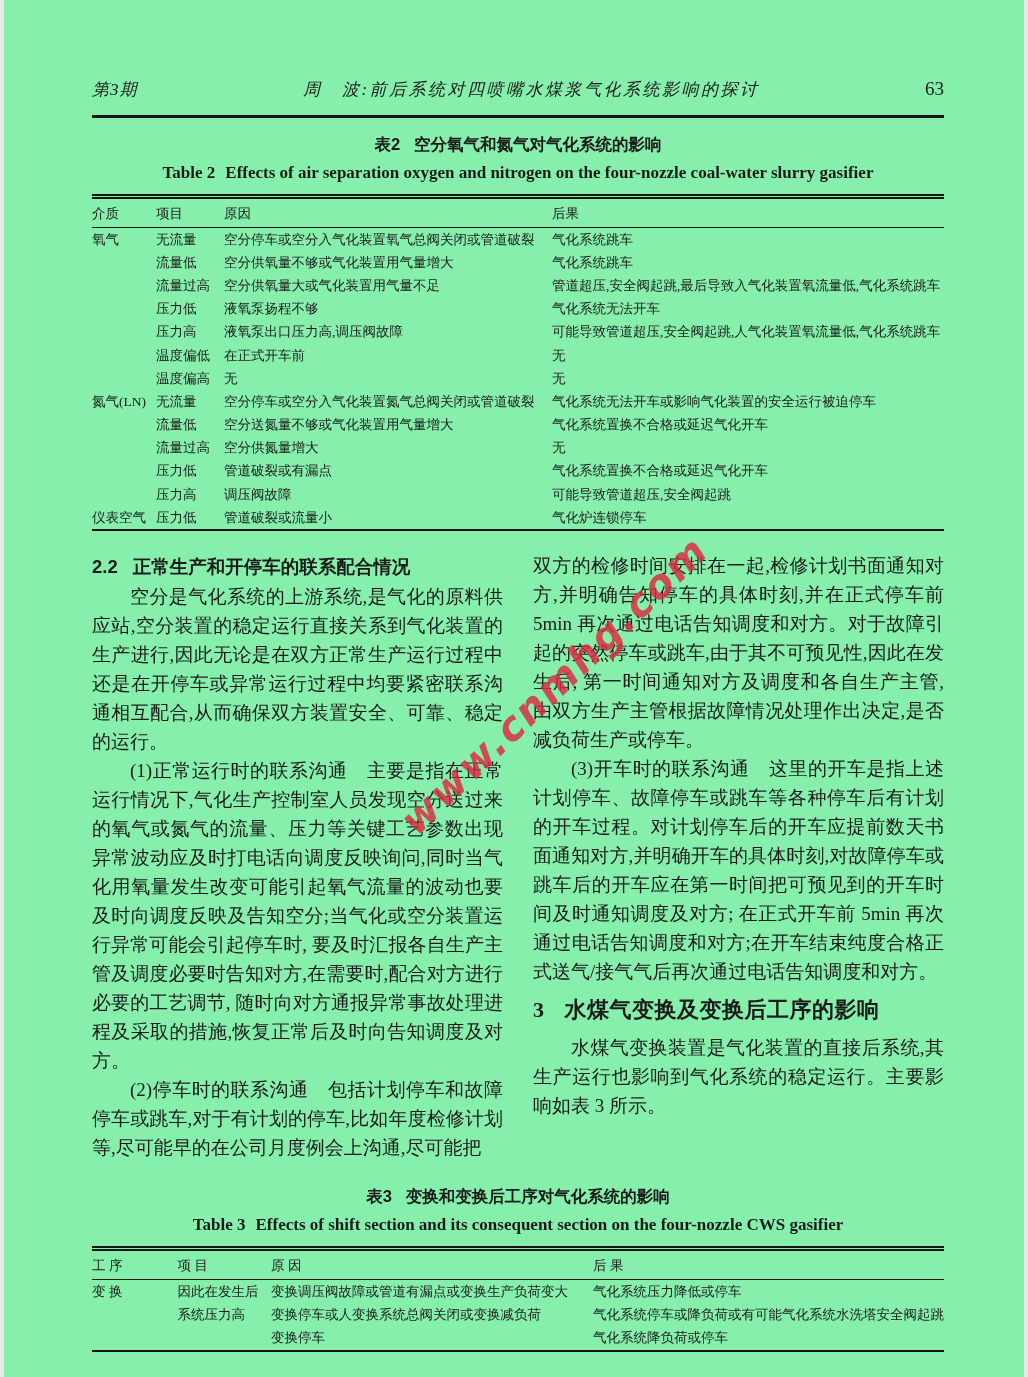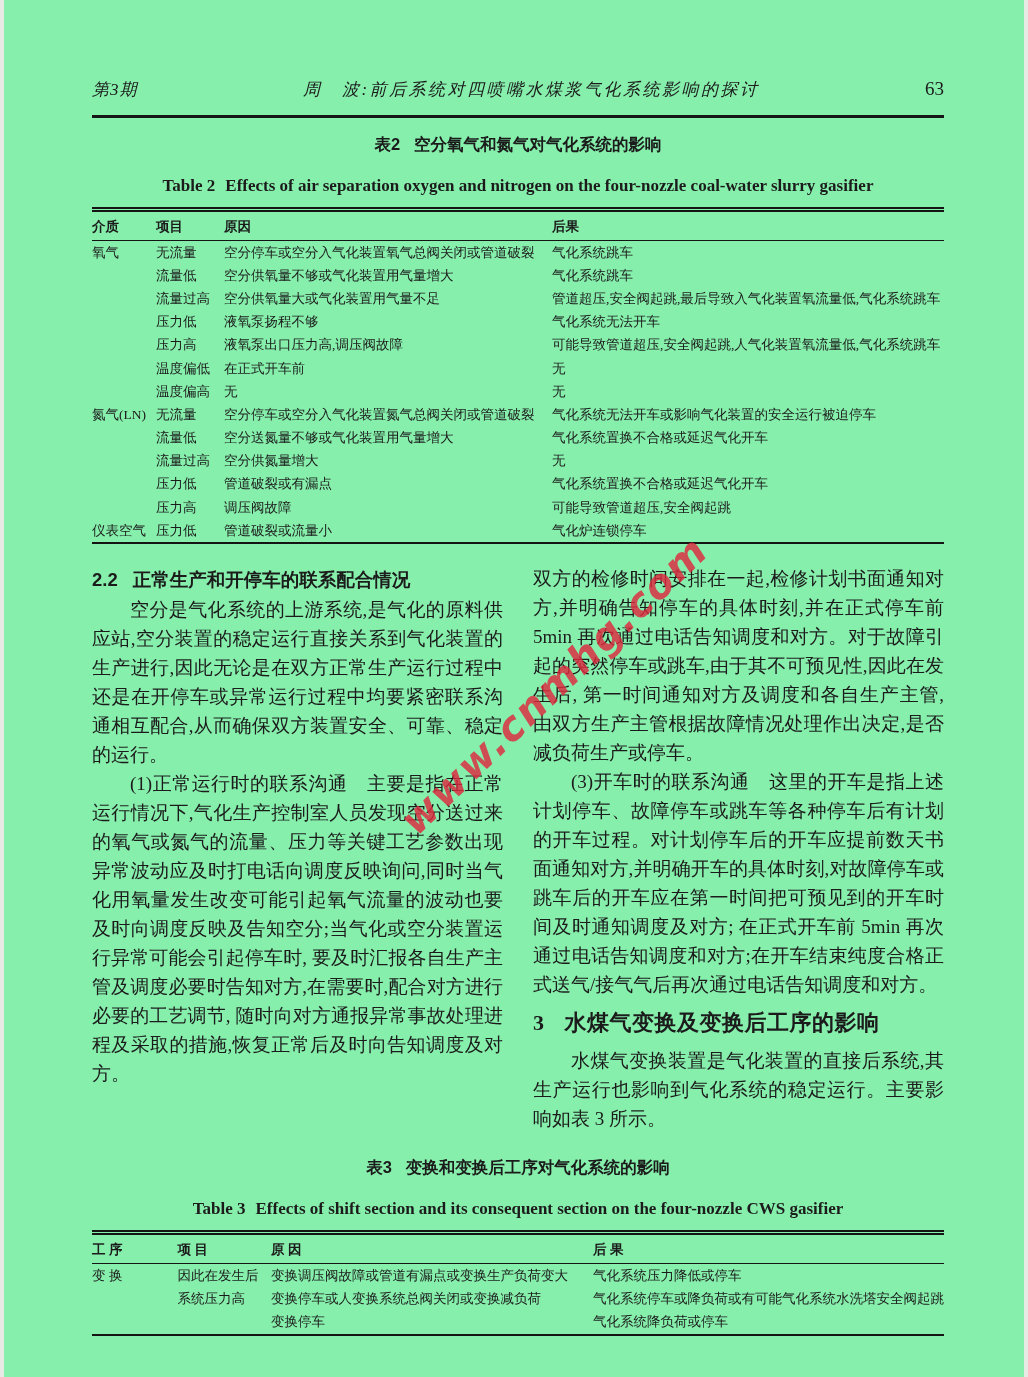--- a/index.html
+++ b/index.html
@@ -21,33 +21,33 @@
   .running-title { letter-spacing:2.5px; }
   .pageno { font-size:19px; font-style:normal; }
 
   
   .caption-cn{
     margin-top:16px; text-align:center;
     font-family:"Liberation Sans", sans-serif; font-weight:bold; font-size:16.5px;
   }
   .caption-cn .cap-label{ margin-right:14px; }
   .caption-en{
-    margin-top:20px; text-align:center; font-weight:bold; font-size:17px;
+    margin-top:7px; text-align:center; font-weight:bold; font-size:17px;
     font-family:"Liberation Serif", serif;
   }
   .caption-en .cap-label{ margin-right:10px; }
 
   
   table.paper-table{
     width:100%; border-collapse:collapse; margin-top:11px;
     border-top:5px double #141414; border-bottom:2.5px solid #141414;
     font-size:13.5px;
   }
   table.paper-table th{
-    text-align:left; font-weight:bold; padding:6px 0 4px 0;
+    text-align:left; font-weight:normal; padding:6px 0 4px 0;
     border-bottom:1.5px solid #141414; white-space:nowrap;
   }
   table.paper-table td{ padding:2.6px 0; white-space:nowrap; vertical-align:top; }
   .t2 th:nth-child(1), .t2 td:nth-child(1){ width:64px; }
   .t2 th:nth-child(2), .t2 td:nth-child(2){ width:68px; }
   .t2 th:nth-child(3), .t2 td:nth-child(3){ width:328px; }
   .t3 th:nth-child(1), .t3 td:nth-child(1){ width:88px; }
   .t3 th:nth-child(2), .t3 td:nth-child(2){ width:94px; }
   .t3 th:nth-child(3), .t3 td:nth-child(3){ width:323px; }
 
@@ -186,20 +186,21 @@
         </tbody>
     </table>
 
     <div class="columns">
       <div class="col">
         <div class="h-sub">
           <span class="h-num">2.2</span><span>正常生产和开停车的联系配合情况</span>
         </div>
         <p>空分是气化系统的上游系统,是气化的原料供应站,空分装置的稳定运行直接关系到气化装置的生产进行,因此无论是在双方正常生产运行过程中还是在开停车或异常运行过程中均要紧密联系沟通相互配合,从而确保双方装置安全、可靠、稳定的运行。</p>
         <p>(1)正常运行时的联系沟通　主要是指在正常运行情况下,气化生产控制室人员发现空分送过来的氧气或氮气的流量、压力等关键工艺参数出现异常波动应及时打电话向调度反映询问,同时当气化用氧量发生改变可能引起氧气流量的波动也要及时向调度反映及告知空分;当气化或空分装置运行异常可能会引起停车时, 要及时汇报各自生产主管及调度必要时告知对方,在需要时,配合对方进行必要的工艺调节, 随时向对方通报异常事故处理进程及采取的措施,恢复正常后及时向告知调度及对方。</p>
+        <p>(2)停车时的联系沟通　包括计划停车和故障停车或跳车,对于有计划的停车,比如年度检修计划等,尽可能早的在公司月度例会上沟通,尽可能把</p>
       </div>
       <div class="col">
         <p class="noindent">双方的检修时间安排在一起,检修计划书面通知对方,并明确告知停车的具体时刻,并在正式停车前5min 再次通过电话告知调度和对方。对于故障引起的突然停车或跳车,由于其不可预见性,因此在发生后, 第一时间通知对方及调度和各自生产主管,由双方生产主管根据故障情况处理作出决定,是否减负荷生产或停车。</p>
         <p>(3)开车时的联系沟通　这里的开车是指上述计划停车、故障停车或跳车等各种停车后有计划的开车过程。对计划停车后的开车应提前数天书面通知对方,并明确开车的具体时刻,对故障停车或跳车后的开车应在第一时间把可预见到的开车时间及时通知调度及对方; 在正式开车前 5min 再次通过电话告知调度和对方;在开车结束纯度合格正式送气/接气气后再次通过电话告知调度和对方。</p>
         <div class="h-section">
           <span class="h-num">3</span><span>水煤气变换及变换后工序的影响</span>
         </div>
         <p>水煤气变换装置是气化装置的直接后系统,其生产运行也影响到气化系统的稳定运行。主要影响如表 3 所示。</p>
       </div>
     </div>

